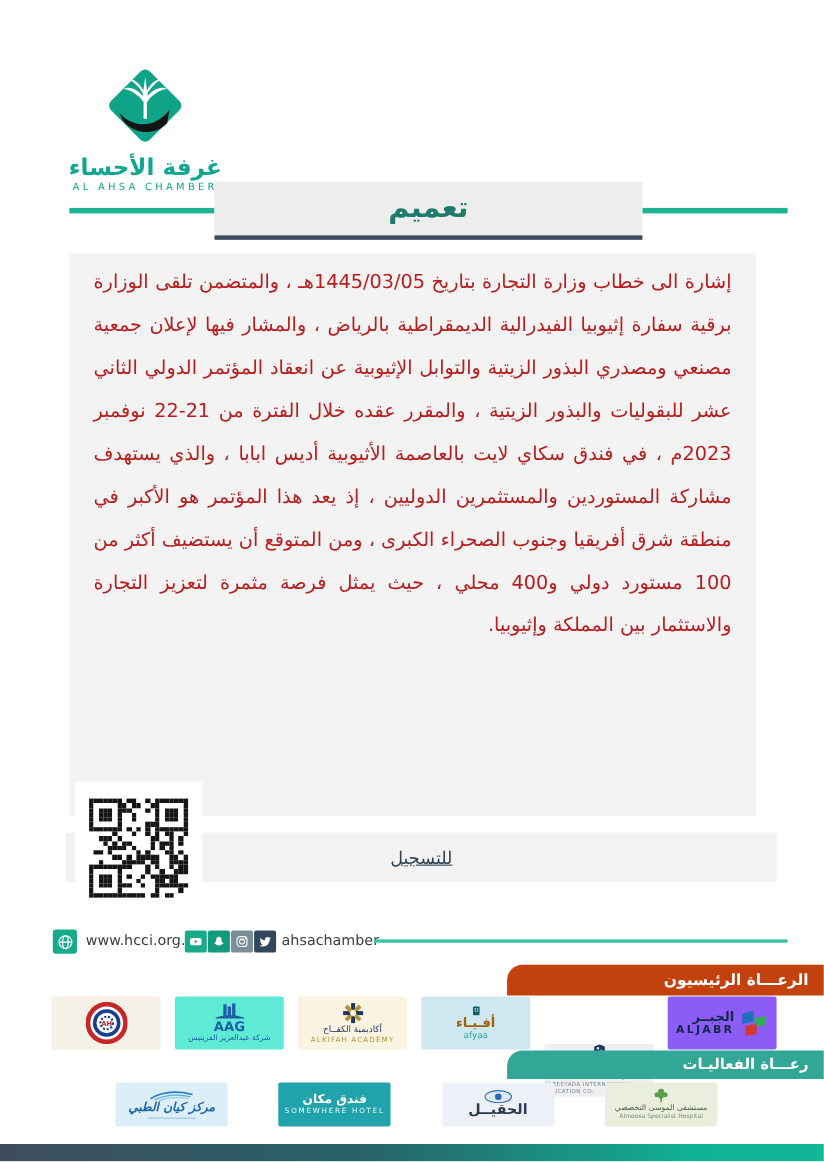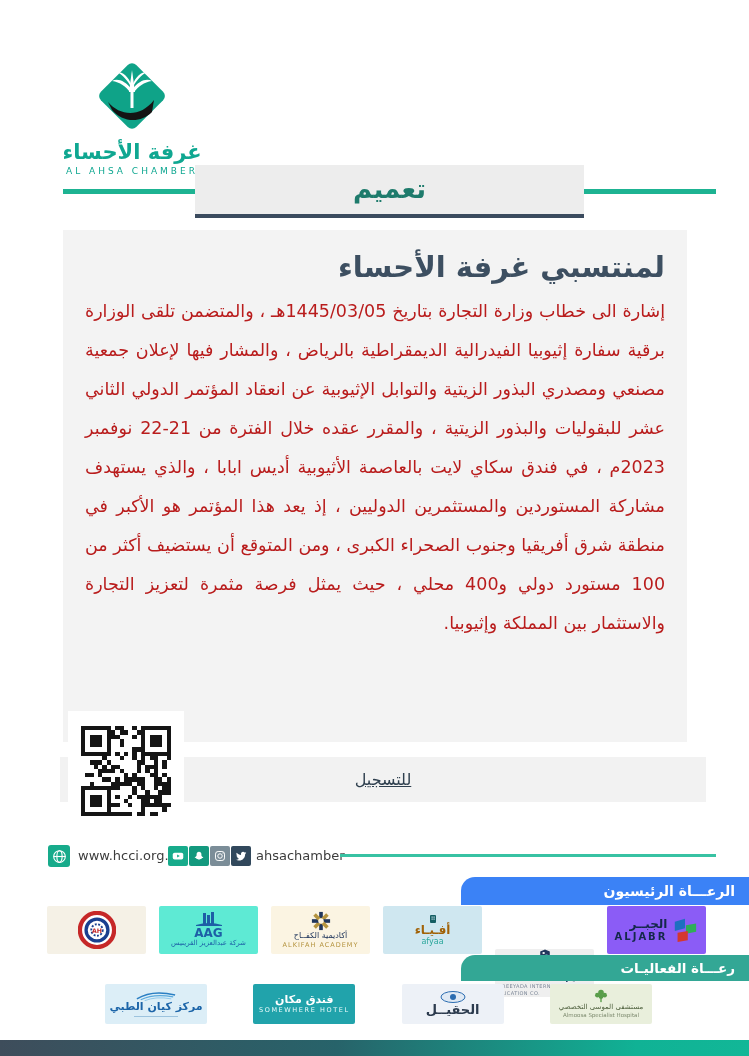--- a/index.html
+++ b/index.html
@@ -43,21 +43,21 @@
   .url{position:absolute;left:78px;top:845px;height:22px;line-height:22px;font-size:13px;color:#3c3c3c;}
   .social{position:absolute;left:168px;top:846px;display:flex;gap:1px;}
   .social .s{width:20px;height:20px;border-radius:2px;display:flex;align-items:center;justify-content:center;}
   .s.yt{background:#17ab8b;} .s.sc{background:#13997e;} .s.ig{background:#7b8d98;} .s.tw{background:#31485c;}
   .handle{position:absolute;left:256px;top:845px;height:22px;line-height:22px;font-size:13px;color:#3c3c3c;}
   .contact-line{position:absolute;left:340px;top:854px;width:376px;height:3px;background:#38c2a3;}
 
   
   .title-bar{position:absolute;left:461px;width:288px;color:#fff;font-weight:bold;direction:rtl;
              border-top-right-radius:0;border-top-left-radius:14px;text-align:right;box-sizing:border-box;}
-  .title-navy{top:877px;height:28px;background:#3b82f6;font-size:14px;line-height:28px;padding-right:14px;}
+  .title-navy{top:877px;height:28px;background:#c2410c;font-size:14px;line-height:28px;padding-right:14px;}
   .title-teal{top:955px;height:26px;background:#33a795;font-size:13.5px;line-height:26px;padding-right:14px;}
 
   .row{position:absolute;display:flex;justify-content:space-between;}
   .row-main{left:47px;top:906px;width:659px;}
   .row-events{left:105px;top:984px;width:547px;}
   .lg{border-radius:2px;display:flex;flex-direction:column;align-items:center;justify-content:center;
       overflow:hidden;box-sizing:border-box;}
   .row-main .lg{width:99px;height:48px;}
   .row-events .lg{width:102px;height:40px;}
   .lg .t-ar{direction:rtl;} .lg .t-en{direction:ltr;}
@@ -75,21 +75,21 @@
   .afyaa-en{color:#2aa79b;font-size:8px;line-height:10px;}
   .reyada-ar{color:#20365c;font-size:8.5px;font-weight:bold;line-height:11px;}
   .reyada-en{color:#7a8596;font-size:5px;letter-spacing:.4px;line-height:7px;}
   .jabr-wrap{display:flex;align-items:center;gap:5px;}
   .jabr-ar{color:#14284a;font-size:12px;font-weight:bold;line-height:13px;}
   .jabr-en{color:#14284a;font-size:10px;font-weight:bold;letter-spacing:2px;line-height:11px;}
   .moosa-oval{border:1.5px solid #fff;border-radius:50%;padding:1px 16px;color:#fff;font-size:10px;
               font-weight:bold;direction:rtl;}
   .moosa-sub{width:70px;height:2px;background:rgba(255,255,255,.55);margin-top:3px;}
   .moosa-sub2{width:58px;height:2px;background:rgba(255,255,255,.45);margin-top:2px;}
-  .kayan-ar{color:#1b64a8;font-size:11px;font-weight:bold;line-height:12px;}
+  .kayan-ar{color:#1b64a8;font-size:11px;font-weight:bold;line-height:12px;font-style:italic;}
   .kayan-sub{width:44px;height:1.5px;background:#9cc3de;margin-top:3px;}
   .mkan-ar{color:#fff;font-size:11px;font-weight:bold;line-height:13px;}
   .mkan-en{color:#eafcfb;font-size:6.5px;letter-spacing:1.6px;line-height:9px;}
   .haqeel-ar{color:#2c3b4e;font-size:13px;font-weight:bold;line-height:14px;}
   .amsh-ar{color:#4b5d3a;font-size:7px;line-height:9px;}
   .amsh-en{color:#7d8a6e;font-size:5.5px;line-height:7px;}
 
   .bottom-bar{position:absolute;left:0;top:1040px;width:749px;height:16px;
               background:linear-gradient(90deg,#3e4d5b 0%,#27636a 45%,#10b295 85%,#12b797 100%);}
 </style>
@@ -115,21 +115,20 @@
     <div class="brand-en">AL AHSA CHAMBER</div>
   </div>
 
   <div class="badge-line l"></div>
   <div class="badge-line r"></div>
   <div class="badge-box">
     <span>تعميم</span>
   </div>
 
   <div class="card">
-    <h1>لمنتسبي غرفة الأحساء</h1>
     <p>إشارة الى خطاب وزارة التجارة بتاريخ 1445/03/05هـ ، والمتضمن تلقى الوزارة برقية سفارة إثيوبيا الفيدرالية الديمقراطية بالرياض ، والمشار فيها لإعلان جمعية مصنعي ومصدري البذور الزيتية والتوابل الإثيوبية عن انعقاد المؤتمر الدولي الثاني عشر للبقوليات والبذور الزيتية ، والمقرر عقده خلال الفترة من 21-22 نوفمبر 2023م ، في فندق سكاي لايت بالعاصمة الأثيوبية أديس ابابا ، والذي يستهدف مشاركة المستوردين والمستثمرين الدوليين ، إذ يعد هذا المؤتمر هو الأكبر في منطقة شرق أفريقيا وجنوب الصحراء الكبرى ، ومن المتوقع أن يستضيف أكثر من 100 مستورد دولي و400 محلي ، حيث يمثل فرصة مثمرة لتعزيز التجارة والاستثمار بين المملكة وإثيوبيا.</p>
   </div>
 
   <div class="register-bar">
     <span>للتسجيل</span>
   </div>
   <div class="qr-box">
     <div class="qr">
         <div class="qm on"></div>
         <div class="qm on"></div>

